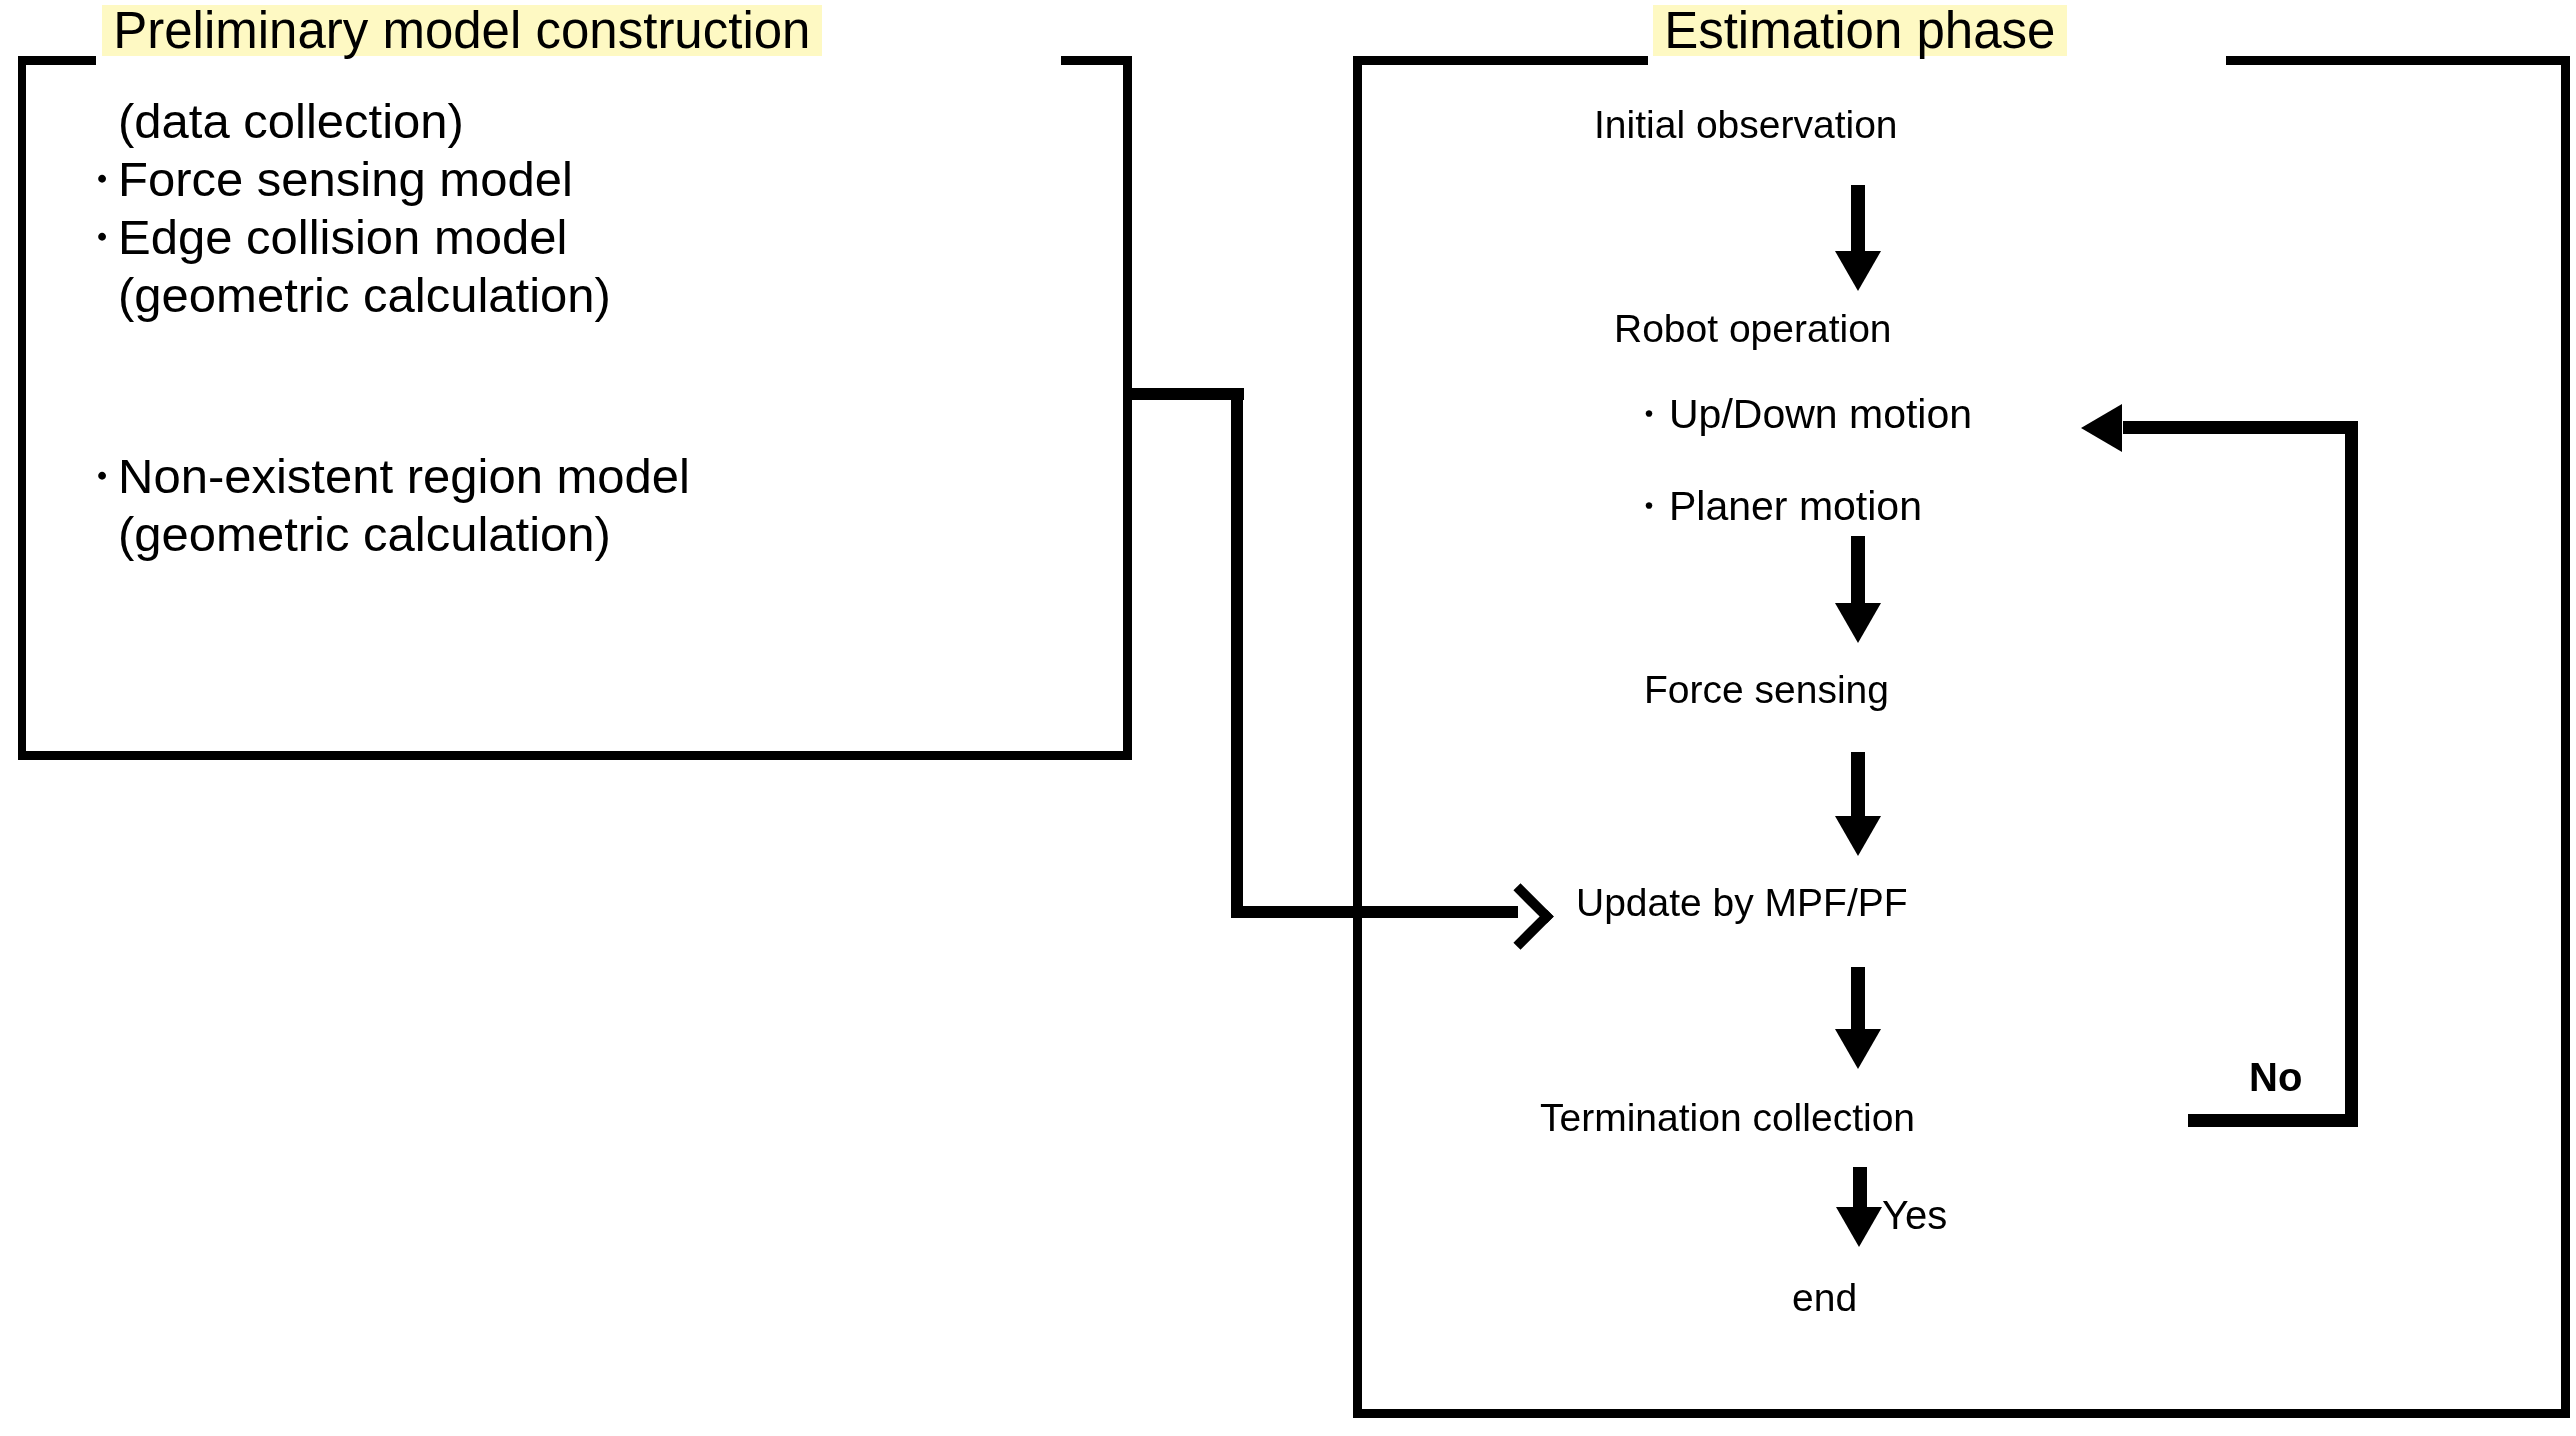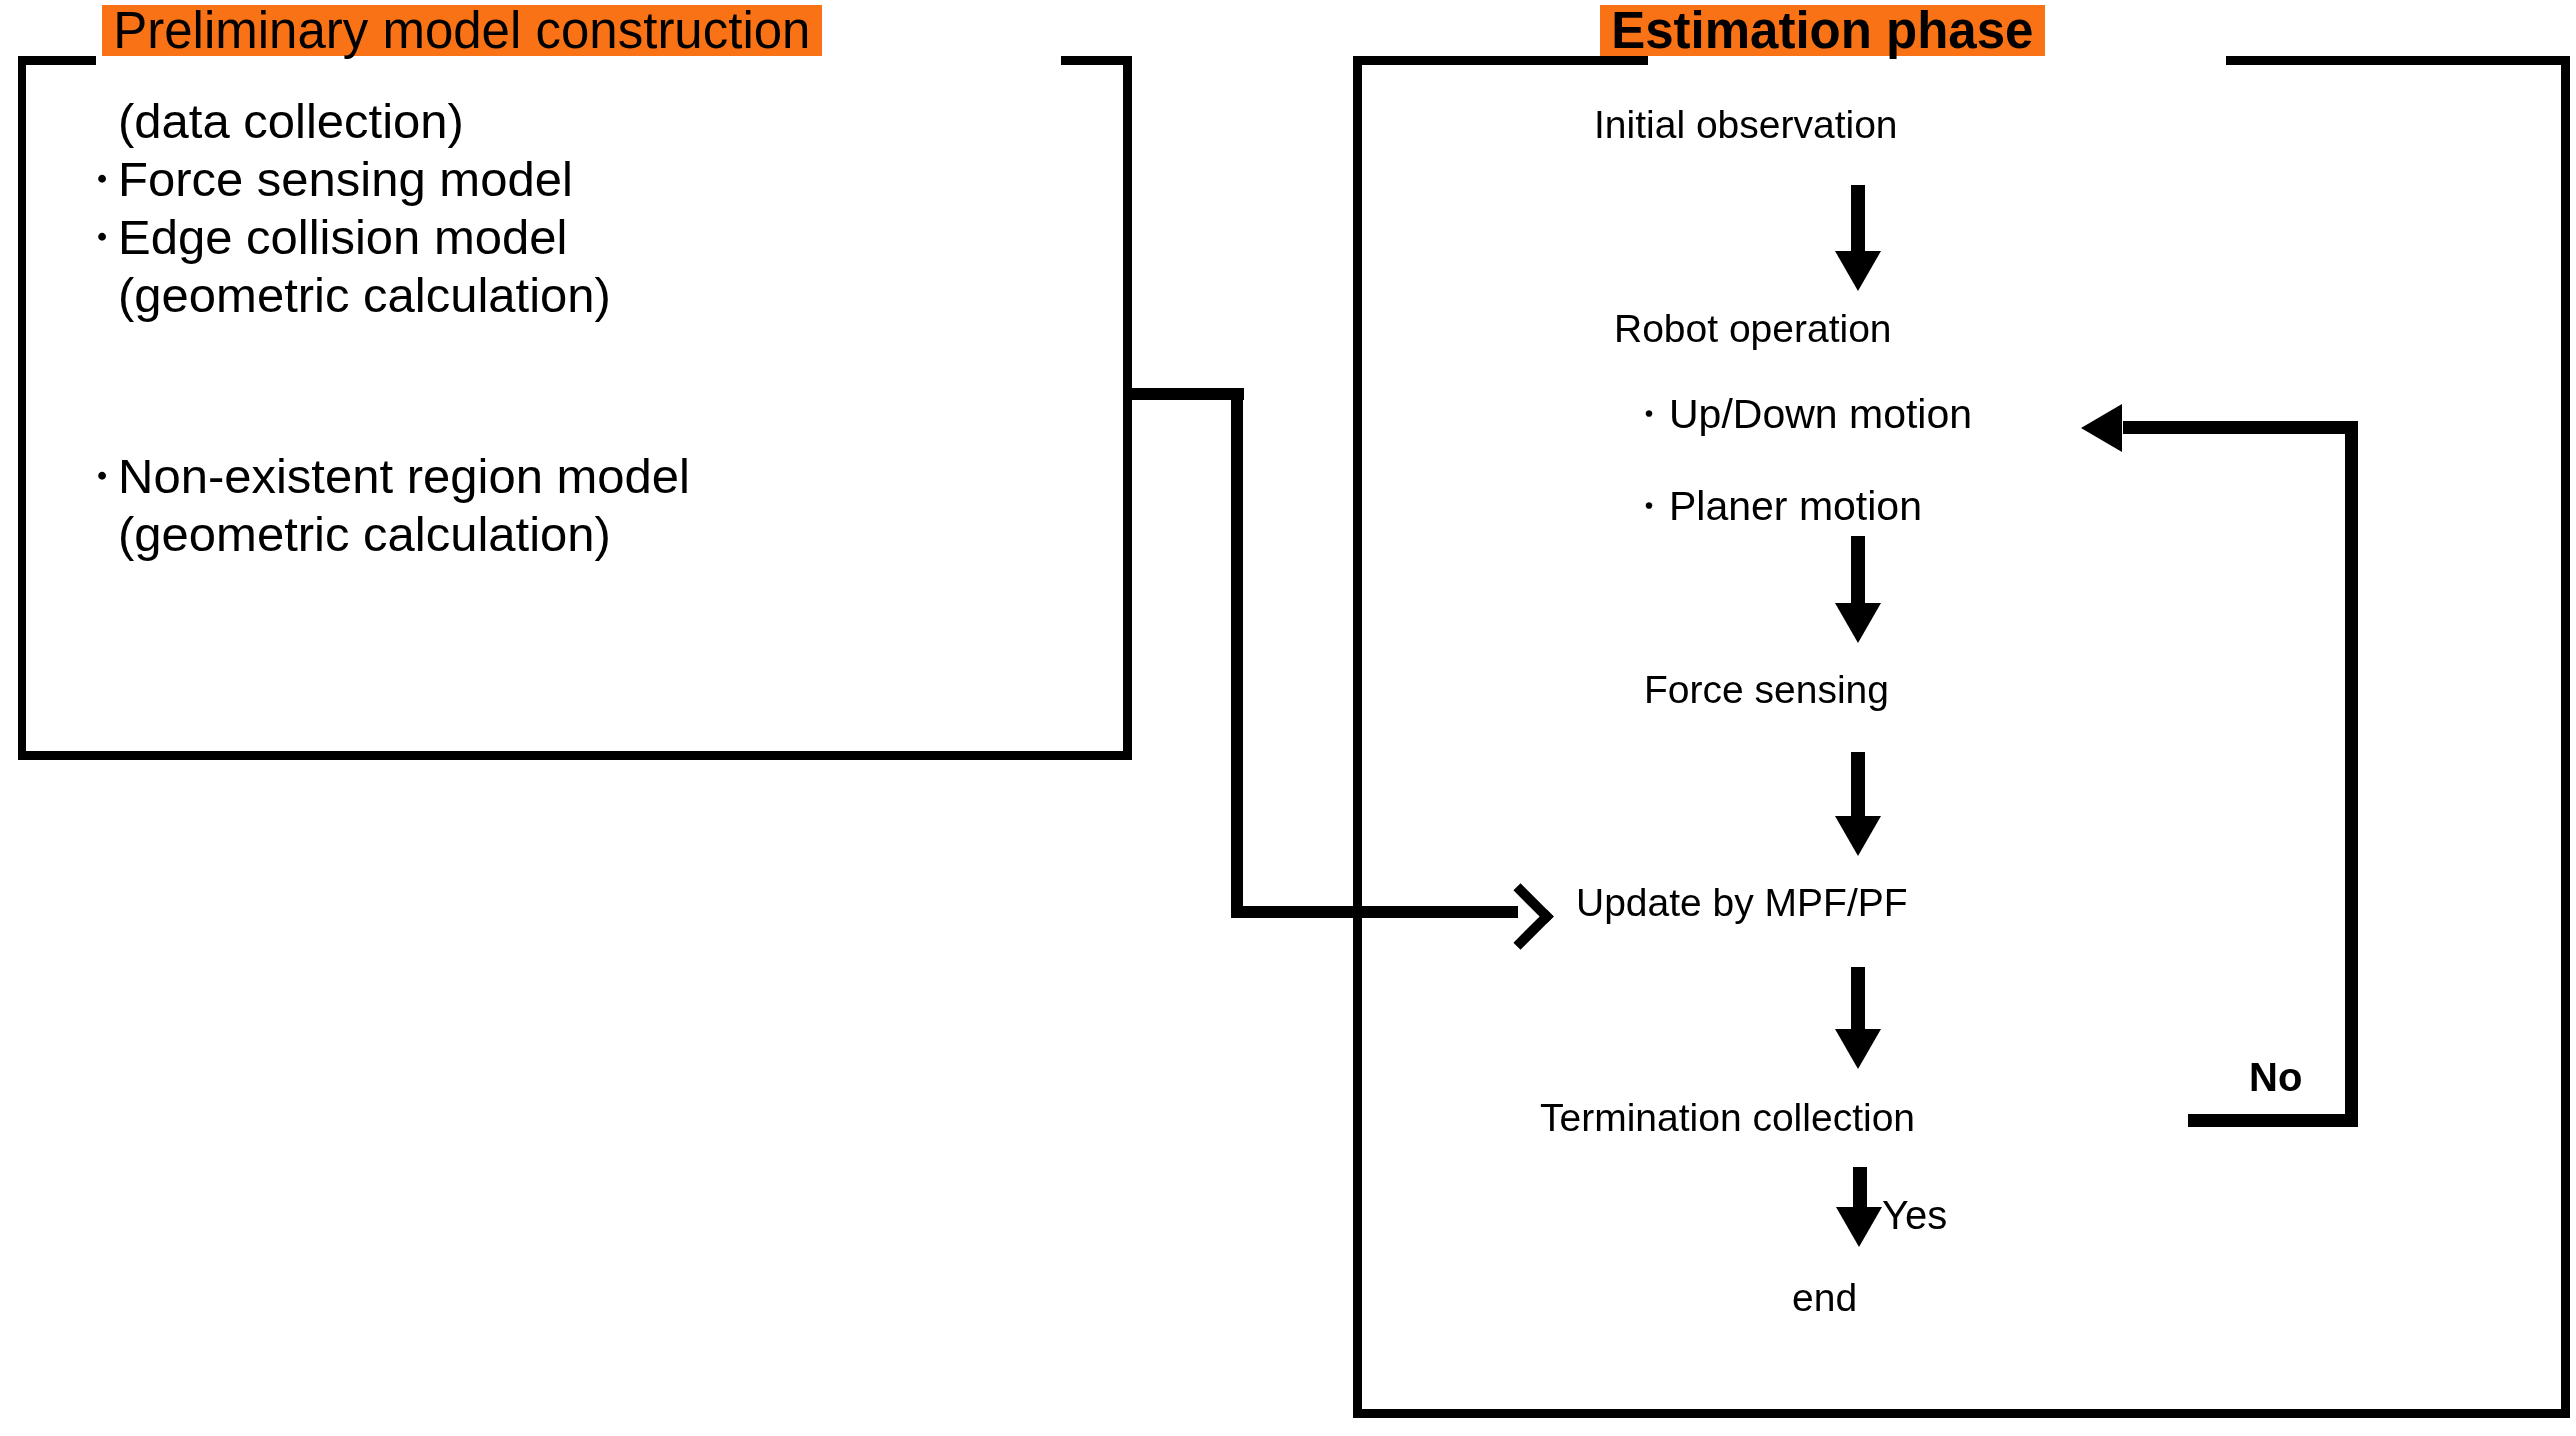--- a/index.html
+++ b/index.html
@@ -19,21 +19,21 @@
 
   
   .edge { position: absolute; background: #000000; }
 
   
   .panel-title {
     position: absolute;
     font-size: 51px;
     line-height: 1;
     white-space: nowrap;
-    background: #f97316;
+    background: #fef9c3;
     padding: 0 11.2px;
   }
 
   
   .node-text {
     position: absolute;
     font-size: 39px;
     line-height: 1.06;
     white-space: nowrap;
   }
@@ -143,21 +143,21 @@
     </div>
   </div>
 
   <div>
     <div class="edge" style="left:1353px; top:56px; width:295px; height:8.8px;"></div>
     <div class="edge" style="left:2226px; top:56px; width:343px; height:8.8px;"></div>
     <div class="edge" style="left:1353px; top:56px; width:8.8px; height:1361px;"></div>
     <div class="edge" style="left:2561px; top:56px; width:8.8px; height:1361px;"></div>
     <div class="edge" style="left:1353px; top:1409px; width:1217px; height:8.8px;"></div>
 
-    <div class="panel-title" style="left:1600px; top:4.8px;font-weight:bold;">Estimation phase</div>
+    <div class="panel-title" style="left:1653px; top:4.8px;">Estimation phase</div>
 
     <div class="node-text" style="left:1594px; top:104px;">Initial observation</div>
 
     <div>
       <div class="ln-v" style="left:1851px; top:185px; height:72px; width:13.6px;"></div>
       <div class="arrow-down-head" style="left:1835px; top:251px;"></div>
     </div>
 
     <div class="node-text" style="left:1614px; top:308px;">Robot operation</div>
 

